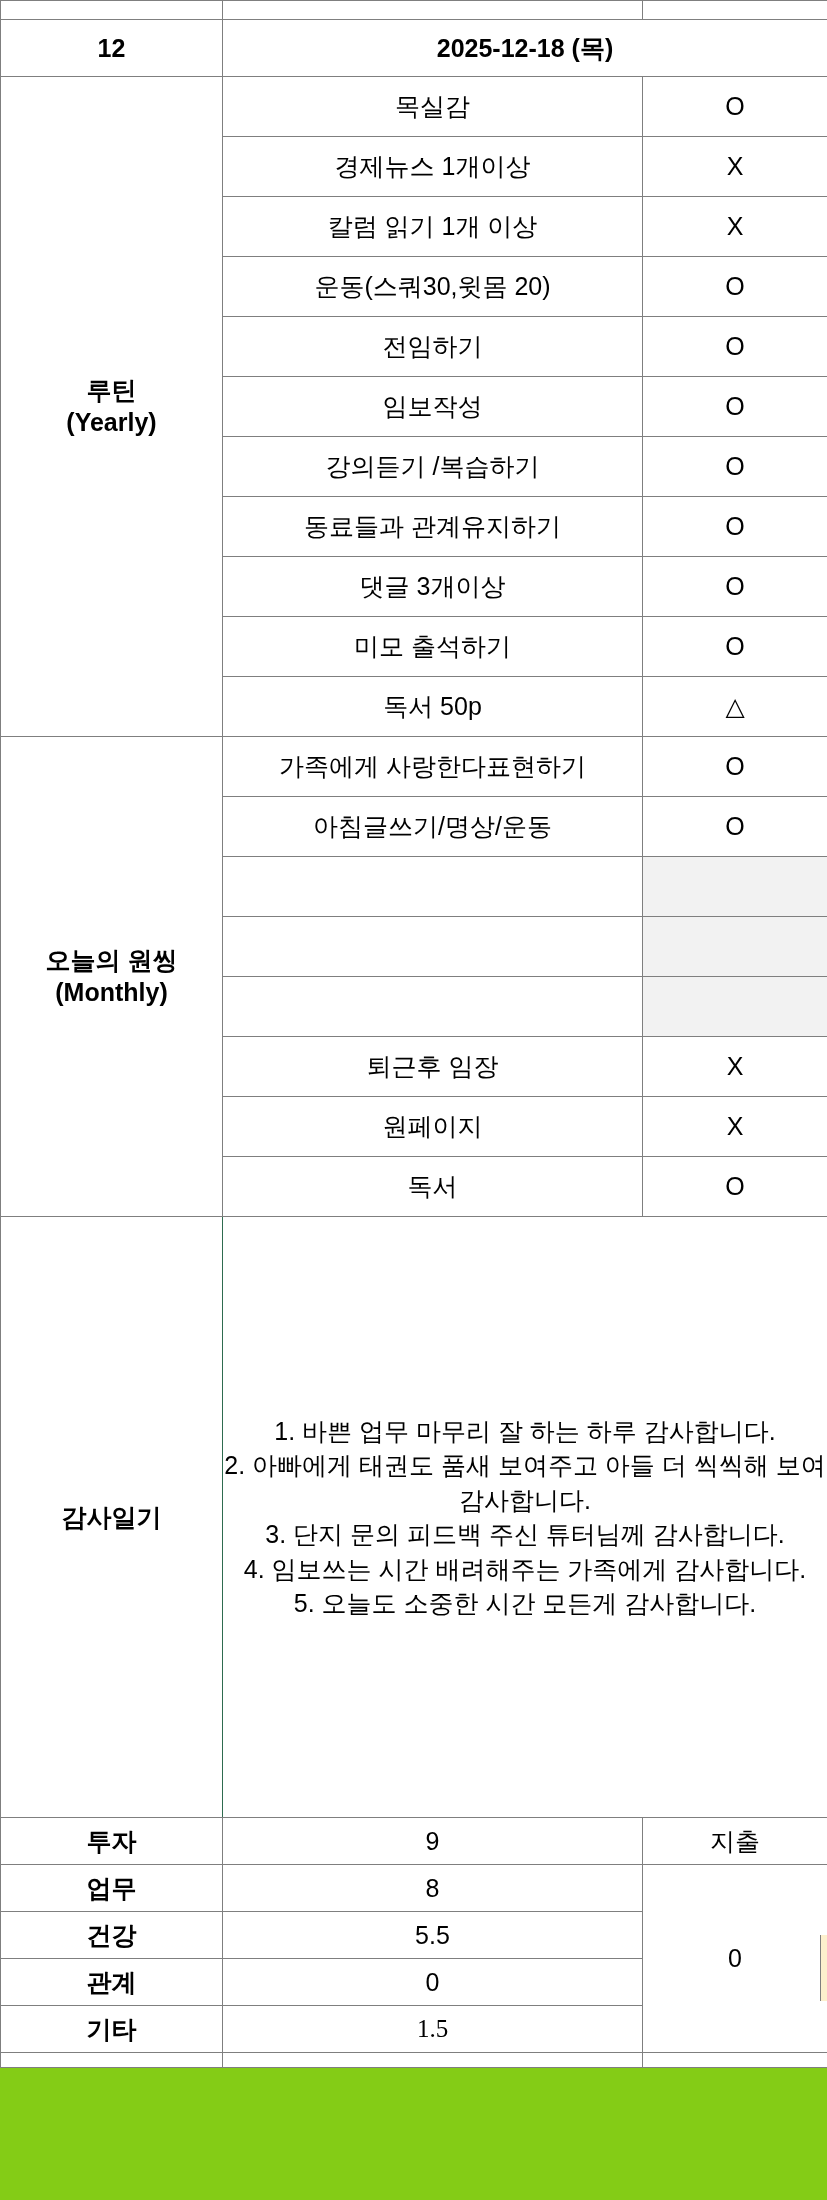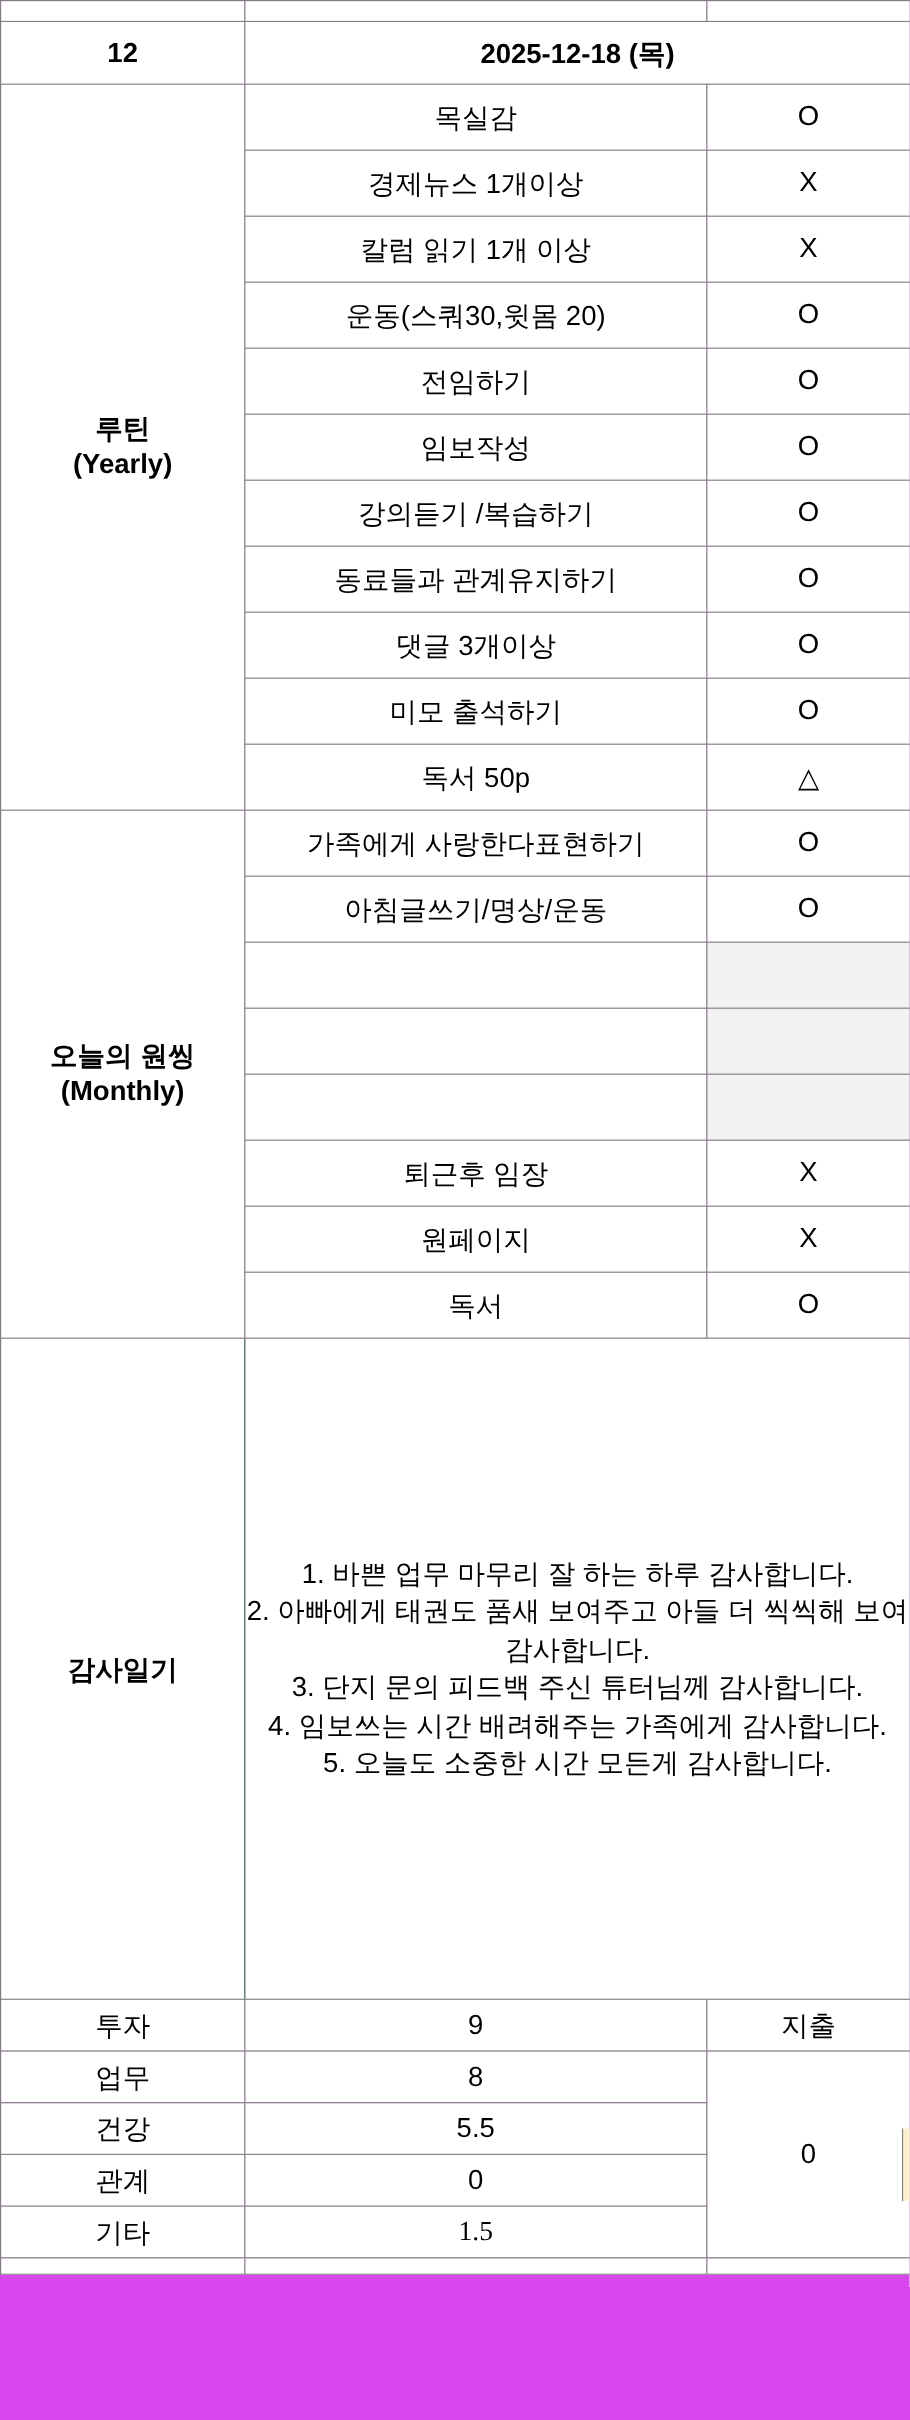--- a/index.html
+++ b/index.html
@@ -10,21 +10,21 @@
   body {
     font-family: "Liberation Sans", "DejaVu Sans", sans-serif;
     width: 827px;
     height: 2200px;
     overflow: hidden;
   }
   .sheet {
     width: 827px;
     height: 2200px;
     position: relative;
-    background: #d946ef;
+    background: #84cc16;
   }
   table.grid {
     border-collapse: collapse;
     table-layout: fixed;
     width: 827px;
   }
   table.grid td {
     border: 1px solid #7f7f7f;
     padding: 0;
     vertical-align: middle;
@@ -100,21 +100,21 @@
   }
   .diary-row td.cat-diary {
     border-right: 1px solid #2e6b4f;
     text-align: center;
   }
   .diary-row td.diary-text {
     border-left: 1px solid #2e6b4f;
     border-right: 1px solid #2e6b4f;
   }
   .score-label {
-    font-weight: normal;
+    font-weight: bold;
     font-size: 26px;
     height: 46px;
   }
   .score-value {
     font-size: 26px;
     height: 46px;
   }
   .sc-invest-l { background: #d6e6f5; }
   .sc-invest-v { background: #d6e6f5; }
   .sc-work-l   { background: #fdf0cd; }

